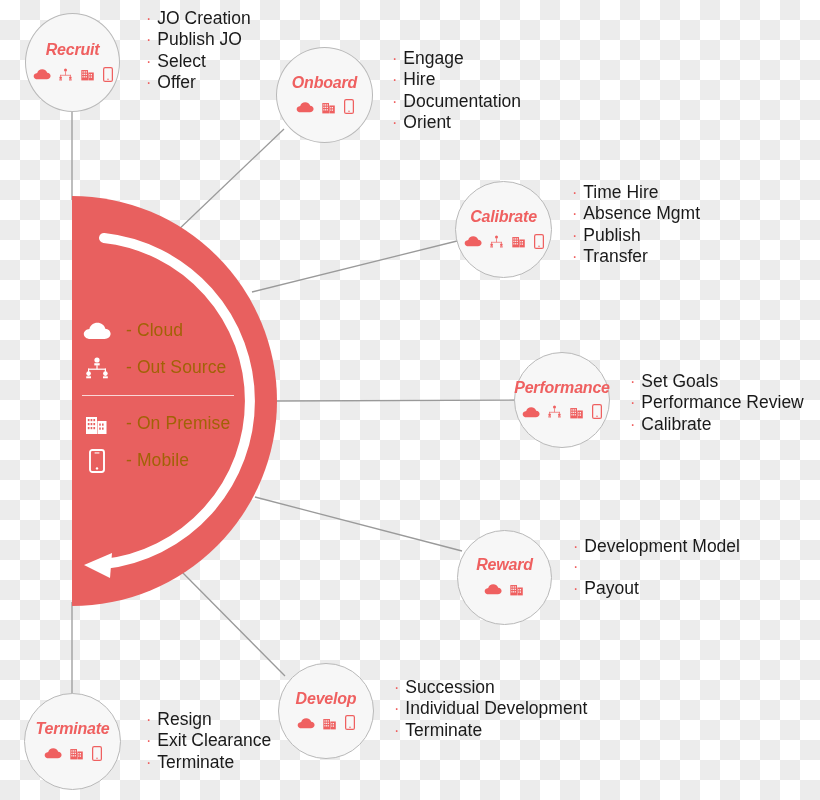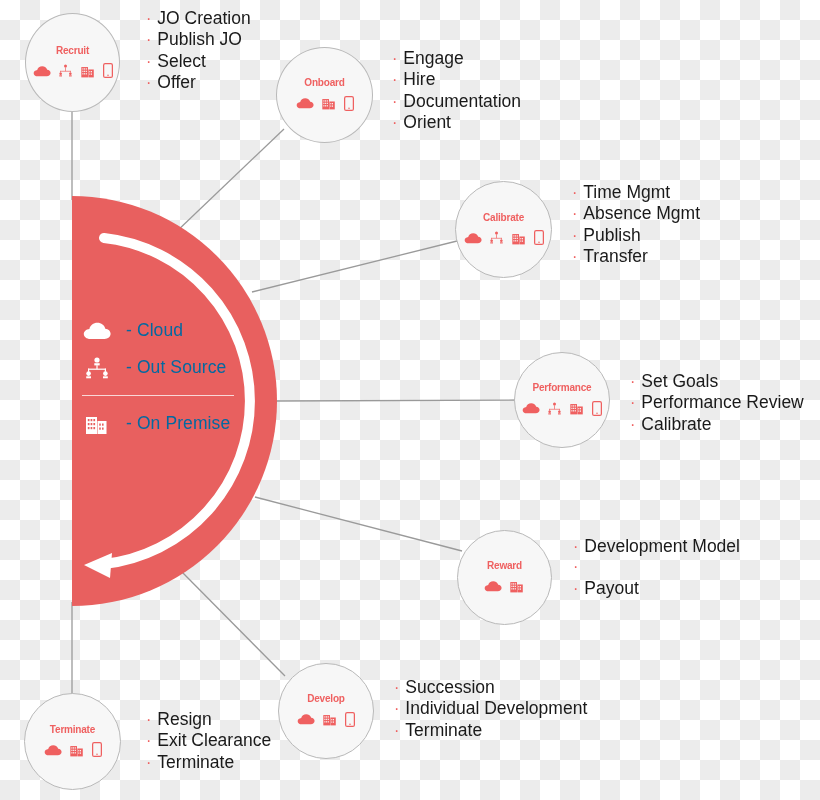--- a/index.html
+++ b/index.html
@@ -70,21 +70,21 @@
     width: 30px;
     height: 26px;
     display: flex;
     align-items: center;
     justify-content: center;
     flex: 0 0 30px;
   }
   .legend-label {
     margin-left: 14px;
     font-size: 17.5px;
-    color: #0369a1;
+    color: #a16207;
     white-space: nowrap;
     letter-spacing: 0.1px;
   }
   .legend-sep {
     height: 1px;
     background: rgba(255,255,255,0.75);
     margin: 9px 4px 9px 0px;
     width: 152px;
   }
 
@@ -97,24 +97,25 @@
     box-sizing: border-box;
     display: flex;
     flex-direction: column;
     align-items: center;
     justify-content: center;
     z-index: 4;
   }
   .node-title {
     color: #ef6060;
     font-weight: bold;
-    font-size: 10px;
+    font-size: 16px;
     letter-spacing: -0.2px;
     margin-bottom: 5px;
     white-space: nowrap;
+    font-style: italic;
   }
   .node-icons {
     display: flex;
     align-items: center;
     justify-content: center;
     gap: 7px;
     height: 20px;
   }
   .node-icons .ic {
     display: flex;
@@ -230,20 +231,30 @@
             <rect x="15.2" y="11.5" width="1.6" height="2.2"></rect>
               <rect x="18" y="11.5" width="1.6" height="2.2"></rect>
             <rect x="15.2" y="15.5" width="1.6" height="2.2"></rect>
               <rect x="18" y="15.5" width="1.6" height="2.2"></rect>
           </g>
         </svg>
       </span>
       <span class="legend-label">- On Premise</span>
     </div>
 
+    <div class="legend-row">
+      <span class="legend-ico">
+        <svg width="16" height="24" viewBox="0 0 16 24">
+          <rect x="1" y="1" width="14" height="22" rx="2.4" fill="none" stroke="#ffffff" stroke-width="1.9"></rect>
+          <circle cx="8" cy="19.4" r="1.2" fill="#ffffff"></circle>
+          <rect x="5.6" y="3.4" width="4.8" height="1.1" fill="#ffffff"></rect>
+        </svg>
+      </span>
+      <span class="legend-label">- Mobile</span>
+    </div>
   </div>
 
   <div class="node" style="left:25px; top:13px; width:95px; height:99px;">
     <div class="node-title">Recruit</div>
     <div class="node-icons">
       <span class="ic">
           <svg width="18" height="12" viewBox="0 0 28 19">
             <path fill="#ef6060" d="M7.2 18h14.4c3.3 0 6-2.3 6-5.2 0-2.7-2.3-4.9-5.3-5.1C21.5 4.3 18.3 1.8 14.4 1.8c-4 0-7.3 2.6-8 6.1C3.1 8.3.8 10.4.8 13c0 2.8 2.8 5 6.4 5z"></path>
           </svg>
         </span>
@@ -420,21 +431,21 @@
           <svg width="10" height="15" viewBox="0 0 16 24">
             <rect x="1" y="1" width="14" height="22" rx="2.4" fill="none" stroke="#ef6060" stroke-width="2"></rect>
             <circle cx="8" cy="19.4" r="1.2" fill="#ef6060"></circle>
           </svg>
         </span>
     </div>
   </div>
   <div class="bullets" style="left:572px; top:182px;">
     <div class="bullet">
         <span class="dot">·</span>
-        <span>Time Mgmt</span>
+        <span>Time Hire</span>
       </div>
     <div class="bullet">
         <span class="dot">·</span>
         <span>Absence Mgmt</span>
       </div>
     <div class="bullet">
         <span class="dot">·</span>
         <span>Publish</span>
       </div>
     <div class="bullet">

